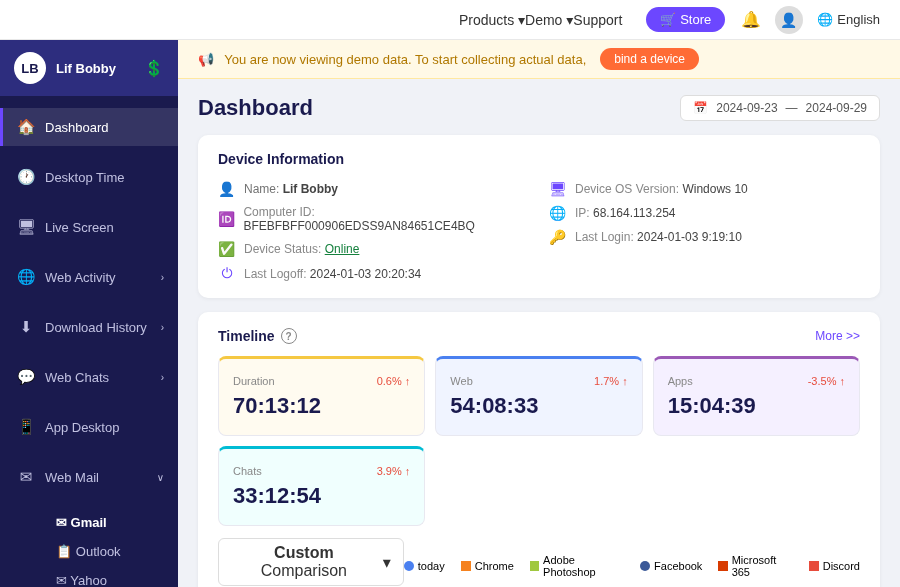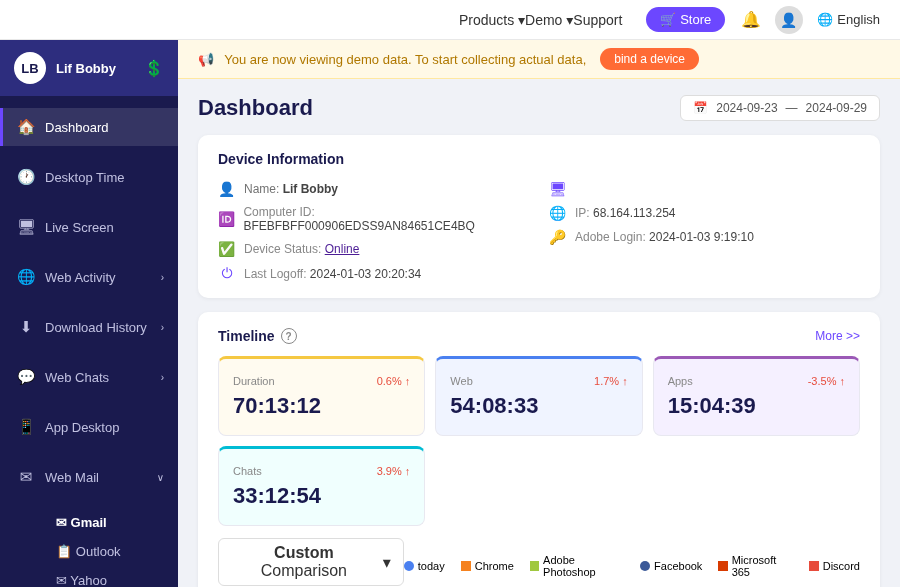--- a/index.html
+++ b/index.html
@@ -339,38 +339,39 @@
             <div class="device-field">
               <span class="field-icon">👤</span>
               <span><span style="color:#737373;">Name: </span><strong>Lif Bobby</strong></span>
             </div>
             <div class="device-field" style="margin-top:8px;">
               <span class="field-icon">🆔</span>
               <span><span style="color:#888;">Computer ID: </span>BFEBFBFF000906EDSS9AN84651CE4BQ</span>
             </div>
             <div class="device-field" style="margin-top:8px;">
               <span class="field-icon">✅</span>
-              <span><span style="color:#888;">Device Status: </span><span style="color:#4c1d95;text-decoration:underline;">Online</span></span>
+              <span><span style="color:#888;">Device Status: </span><span style="color:#15803d;text-decoration:underline;">Online</span></span>
             </div>
             <div class="device-field" style="margin-top:8px;">
               <span class="field-icon">⏻</span>
               <span><span style="color:#888;">Last Logoff: </span>2024-01-03 20:20:34</span>
             </div>
           </div>
           <div>
             <div class="device-field">
               <span class="field-icon">🖥</span>
+              <span><span style="color:#888;">Device OS Version: </span>Windows 10</span>
             </div>
             <div class="device-field" style="margin-top:8px;">
               <span class="field-icon">🌐</span>
               <span><span style="color:#888;">IP: </span>68.164.113.254</span>
             </div>
             <div class="device-field" style="margin-top:8px;">
               <span class="field-icon">🔑</span>
-              <span><span style="color:#888;">Adobe Login: </span>2024-01-03 9:19:10</span>
+              <span><span style="color:#888;">Last Login: </span>2024-01-03 9:19:10</span>
             </div>
           </div>
         </div>
       </div>
 
       <div class="card">
         <div class="timeline-header">
           <div class="timeline-title">
             <span>Timeline</span>
             <span class="help-icon">?</span>

